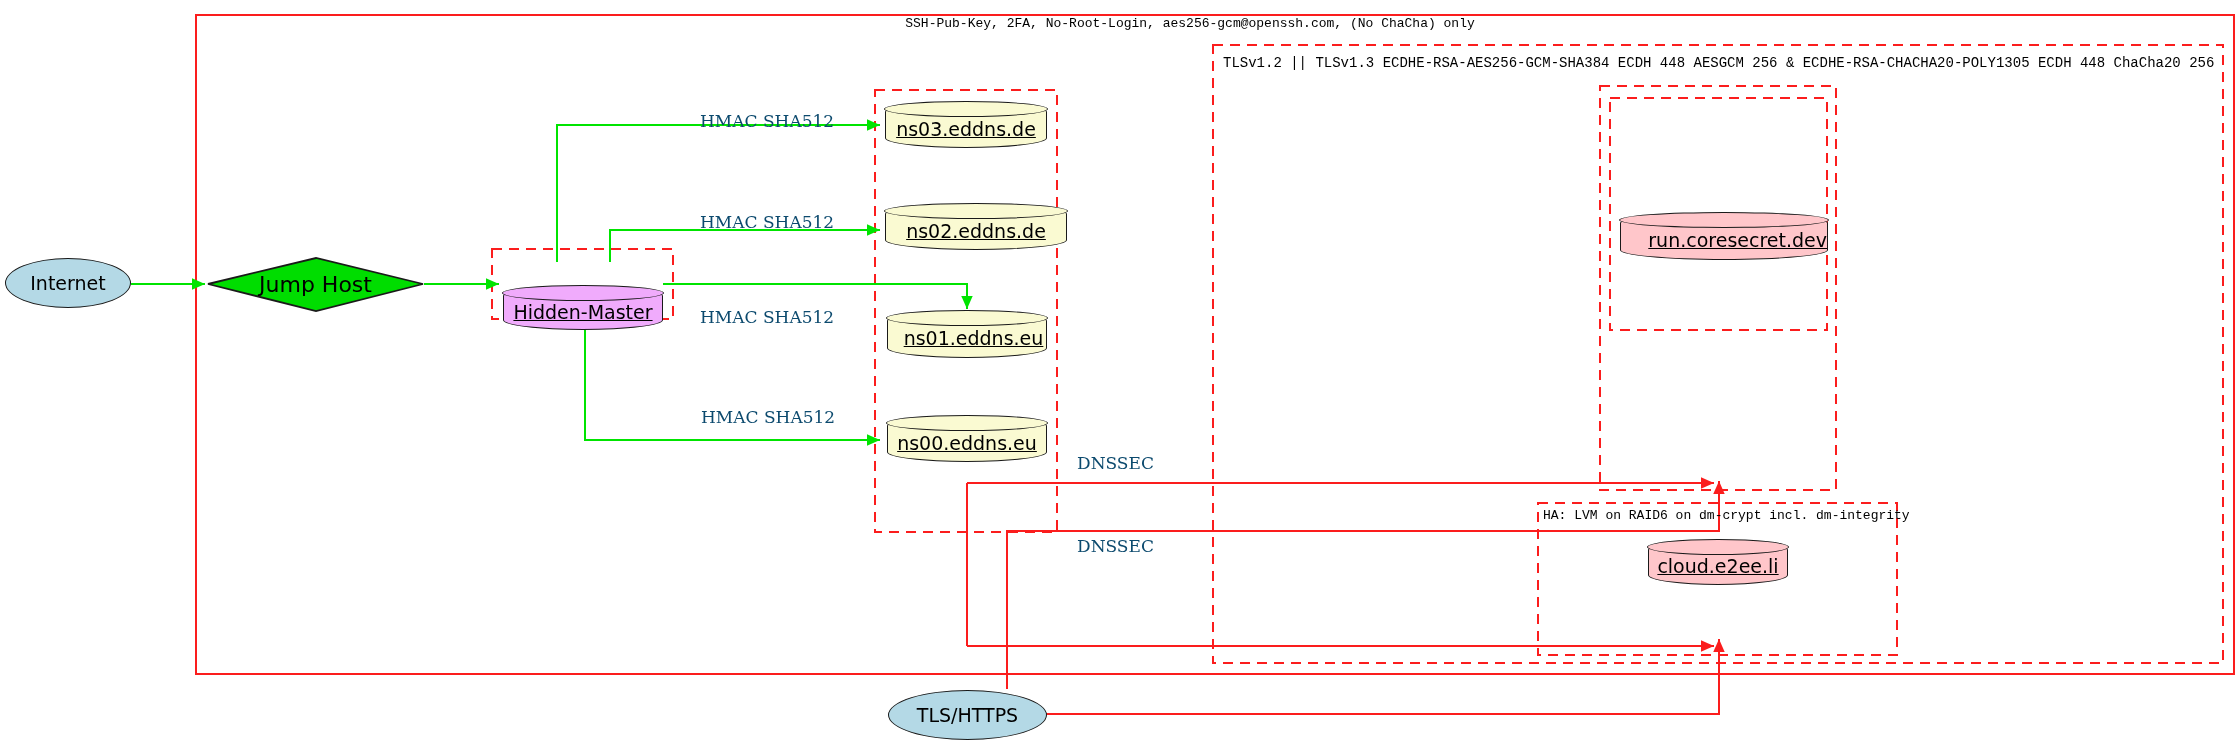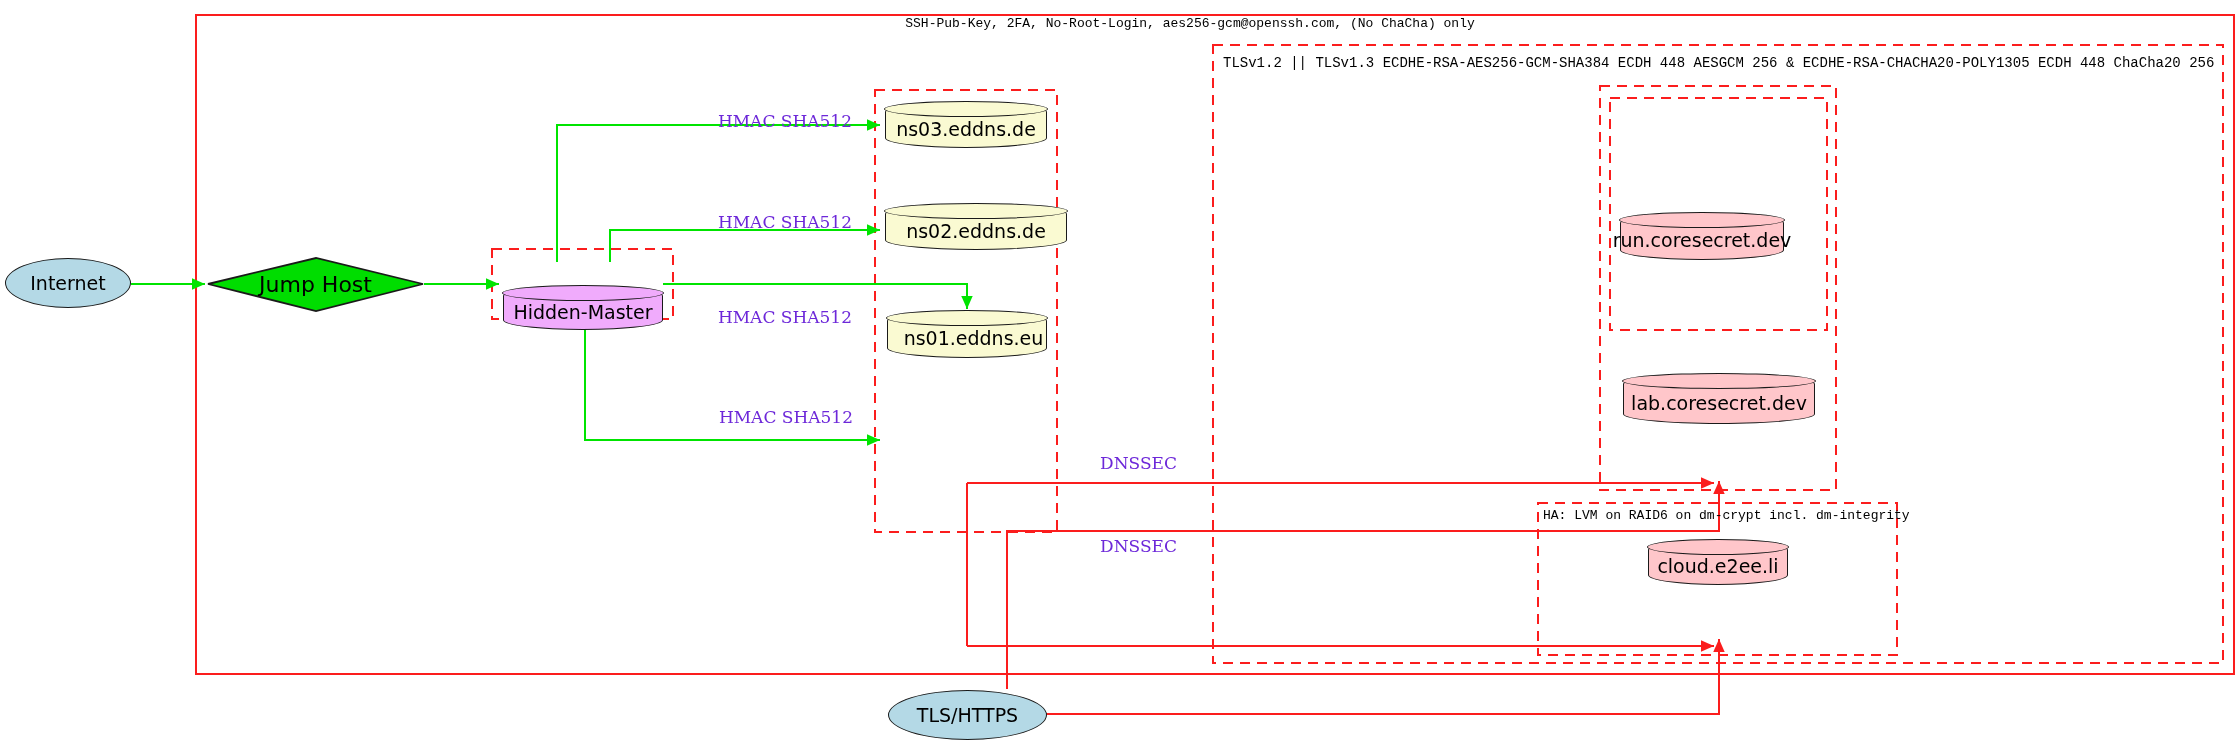--- a/index.html
+++ b/index.html
@@ -5,32 +5,32 @@
   html,body{margin:0;padding:0;background:#ffffff;}
   .canvas{
     position:relative;width:2240px;height:744px;background:#ffffff;overflow:hidden;
     font-family:"DejaVu Sans", sans-serif;
   }
   svg.layer{position:absolute;left:0;top:0;}
   
   .node{position:absolute;box-sizing:border-box;display:flex;align-items:center;justify-content:center;color:#000;}
   .ell{border:1.8px solid #1a1a1a;border-radius:50%;font-size:19px;}
   .blue{background:#b4d9e6;}
-  .cyl{border:1.7px solid #1a1a1a;border-radius:50%/10px;font-size:19px;}
+  .cyl{border:1.7px solid #1a1a1a;border-radius:50%/10px;font-size:19px;text-decoration:underline;}
   .cyl .lid{position:absolute;top:-1.7px;left:-1.7px;right:-1.7px;height:16px;
     border:1.7px solid #1a1a1a;border-radius:50%;background:inherit;box-sizing:border-box;}
   .cyl .nlabel{position:relative;z-index:2;margin-top:7px;}
   .lav{background:#f0abfc;margin-top:24px;}
   .yel{background:#fafad2;}
   .pnk{background:#ffc6ca;}
   .diamond{background:transparent;}
   .diamond .nlabel{position:relative;z-index:2;font-size:22px;}
   .diamond svg{position:absolute;left:0;top:0;}
   
-  .elabel{position:absolute;text-align:right;color:#6d28d9;
+  .elabel{position:absolute;text-align:left;color:#0c4a6e;
     font-family:"DejaVu Serif", serif;font-size:17px;white-space:nowrap;}
   .clabel{position:absolute;text-align:center;color:#000;
     font-family:Liberation Mono, monospace;white-space:nowrap;}
   .sz13{font-size:13px;}
   .sz14{font-size:14px;}
 </style>
 </head>
 <body>
 
 <div class="canvas">
@@ -102,31 +102,31 @@
   <div class="node cyl yel" style="left:885px;top:204px;width:182px;height:46px;">
     <div class="lid"></div>
     <span class="nlabel">ns02.eddns.de</span>
   </div>
 
   <div class="node cyl yel" style="left:887px;top:311px;width:160px;height:47px;padding-left:13px;">
     <div class="lid"></div>
     <span class="nlabel">ns01.eddns.eu</span>
   </div>
 
+  <div class="node cyl yel" style="left:887px;top:416px;width:160px;height:46px;">
+    <div class="lid"></div>
+    <span class="nlabel">ns00.eddns.eu</span>
+  </div>
 
 
-  <div class="node cyl pnk" style="left:1620px;top:213px;width:164px;height:47px;">
+  <div class="node cyl pnk" style="left:1620px;top:213px;width:208px;height:47px;justify-content:flex-end;">
     <div class="lid"></div>
     <span class="nlabel">run.coresecret.dev</span>
   </div>
 
-  <div class="node cyl pnk" style="left:1623px;top:374px;width:192px;height:50px;">
-    <div class="lid"></div>
-    <span class="nlabel">lab.coresecret.dev</span>
-  </div>
 
   <div class="node cyl pnk" style="left:1648px;top:540px;width:140px;height:45px;">
     <div class="lid"></div>
     <span class="nlabel">cloud.e2ee.li</span>
   </div>
 
   <div class="node ell blue" style="left:888px;top:690px;width:159px;height:50px;">
     <span class="nlabel">TLS/HTTPS</span>
   </div>
 

